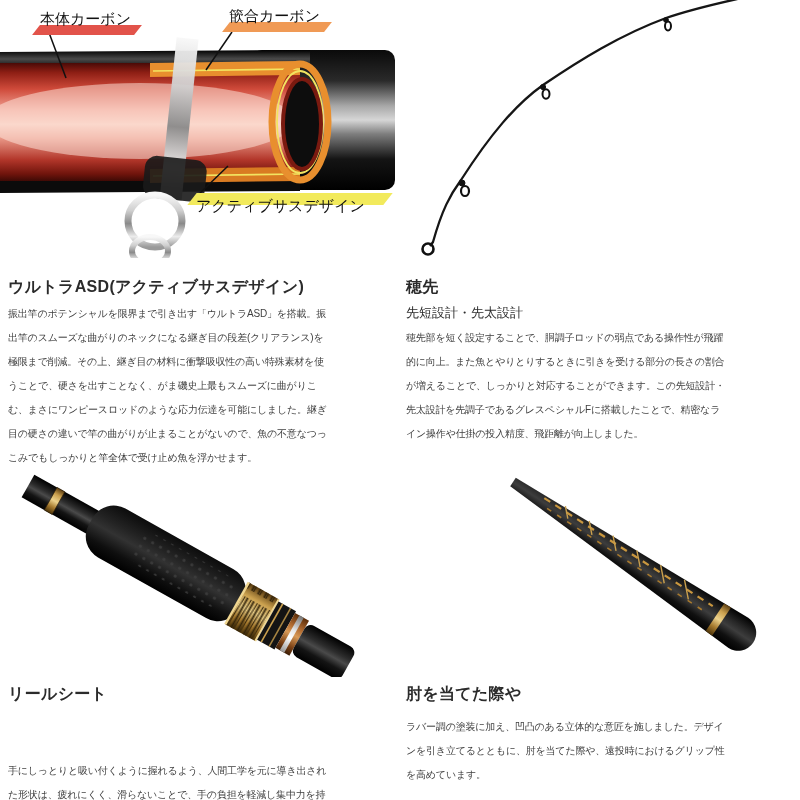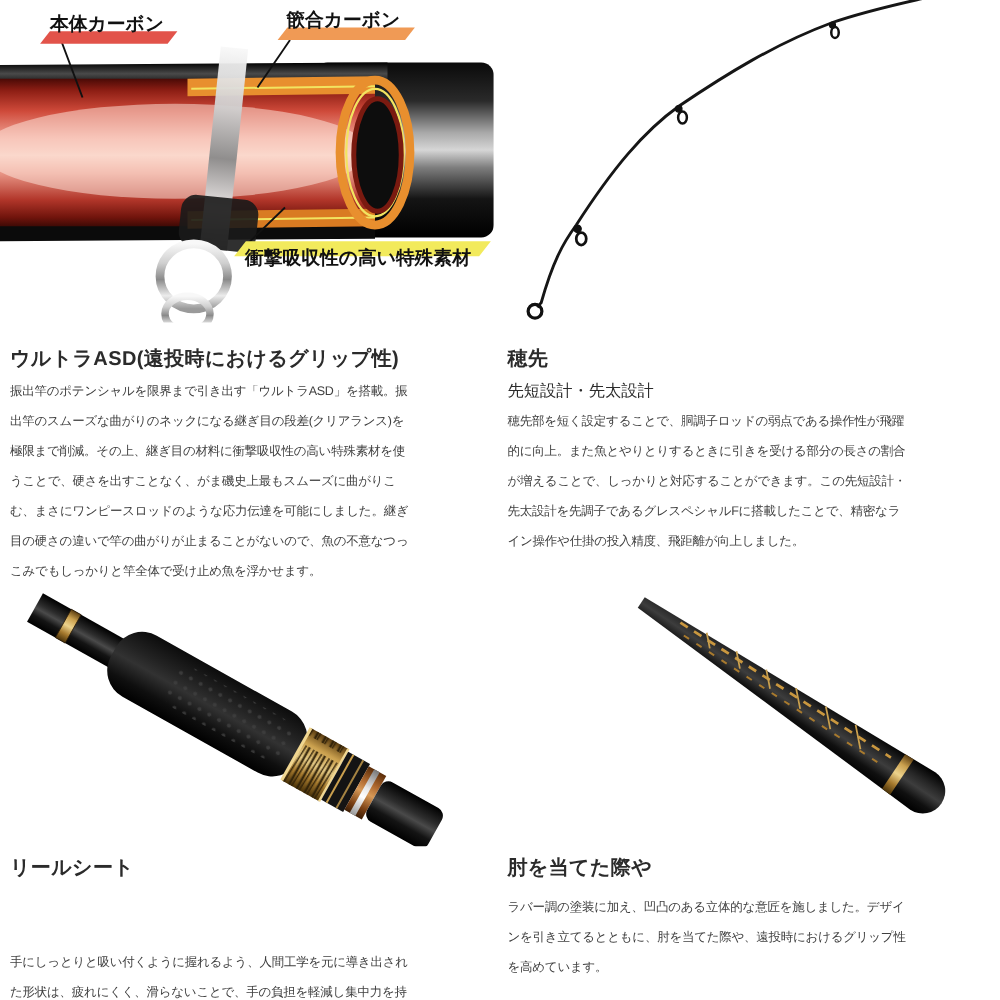--- a/index.html
+++ b/index.html
@@ -8,21 +8,21 @@
   #app { position:relative; width:800px; height:800px; background:#ffffff; overflow:hidden; }
 
   .abs { position:absolute; }
 
   
   .h1 { font-size:16px; font-weight:700; color:#2b2b2b; letter-spacing:0.3px; }
   .h2 { font-size:13px; font-weight:400; color:#2b2b2b; }
   .para { font-size:10px; line-height:24px; color:#3f3f3f; white-space:pre-line; letter-spacing:-0.2px; }
 
   
-  .callout { font-size:15px; font-weight:700; color:#111; z-index:3; white-space:nowrap; }
+  .callout { font-size:15px; font-weight:400; color:#111; z-index:3; white-space:nowrap; }
   .bar { position:absolute; z-index:2; transform:skewX(-38deg); }
   .bar-red    { background:#e2534a; }
   .bar-orange { background:#f09a55; }
   .bar-yellow { background:#f2ea5c; }
   .callout.over { z-index:4; }
 
   svg { display:block; }
 </style>
 </head>
 <body>
@@ -93,40 +93,40 @@
       <path d="M48,30 L66,78" stroke="#111" stroke-width="1.5"></path>
       <path d="M232,32 L206,70" stroke="#111" stroke-width="1.5"></path>
       <path d="M197,196 L228,166" stroke="#111" stroke-width="1.5"></path>
     </svg>
 
     <div class="bar bar-red abs" style="left:36px;top:25px;width:102px;height:10px;"></div>
     <div class="callout abs" style="left:40px;top:10px;">本体カーボン</div>
     <div class="bar bar-orange abs" style="left:226px;top:22px;width:102px;height:10px;"></div>
     <div class="callout abs" style="left:229px;top:7px;">篏合カーボン</div>
     <div class="bar bar-yellow abs" style="left:192px;top:193px;width:196px;height:12px;"></div>
-    <div class="callout over abs" style="left:196px;top:197px;">衝撃吸収性の高い特殊素材</div>
+    <div class="callout over abs" style="left:196px;top:197px;">アクティブサスデザイン</div>
   </div>
 
   <div class="abs" style="left:400px;top:0;width:400px;height:258px;">
     <svg width="400" height="258" viewBox="0 0 400 258">
       <path d="M33,242 C42,210 50,195 61,180 C90,135 115,105 143,85 C180,60 220,35 266,18 C295,8 320,3 346,-3" fill="none" stroke="#161616" stroke-width="2.3" stroke-linecap="round"></path>
       <g stroke="#111" fill="none">
         <circle cx="28" cy="249" r="5.5" stroke-width="2.6"></circle>
         <path d="M33,242 L30,246" stroke-width="2.2"></path>
         <circle cx="62" cy="183" r="3" fill="#111"></circle>
         <ellipse cx="65" cy="191" rx="4" ry="5" stroke-width="2.2"></ellipse>
         <circle cx="143" cy="87" r="2.6" fill="#111"></circle>
         <ellipse cx="146" cy="94" rx="3.5" ry="4.8" stroke-width="2"></ellipse>
         <circle cx="266" cy="20" r="2.4" fill="#111"></circle>
         <ellipse cx="268" cy="26" rx="3" ry="4.4" stroke-width="2"></ellipse>
       </g>
     </svg>
   </div>
 
-  <div class="abs h1" style="left:8px;top:277px;">ウルトラASD(遠投時におけるグリップ性)</div>
+  <div class="abs h1" style="left:8px;top:277px;">ウルトラASD(アクティブサスデザイン)</div>
   <div class="abs para" style="left:8px;top:302px;width:400px;">振出竿のポテンシャルを限界まで引き出す「ウルトラASD」を搭載。振
 出竿のスムーズな曲がりのネックになる継ぎ目の段差(クリアランス)を
 極限まで削減。その上、継ぎ目の材料に衝撃吸収性の高い特殊素材を使
 うことで、硬さを出すことなく、がま磯史上最もスムーズに曲がりこ
 む、まさにワンピースロッドのような応力伝達を可能にしました。継ぎ
 目の硬さの違いで竿の曲がりが止まることがないので、魚の不意なつっ
 こみでもしっかりと竿全体で受け止め魚を浮かせます。</div>
 
   <div class="abs h1" style="left:406px;top:277px;">穂先</div>
   <div class="abs h2" style="left:406px;top:304px;">先短設計・先太設計</div>

